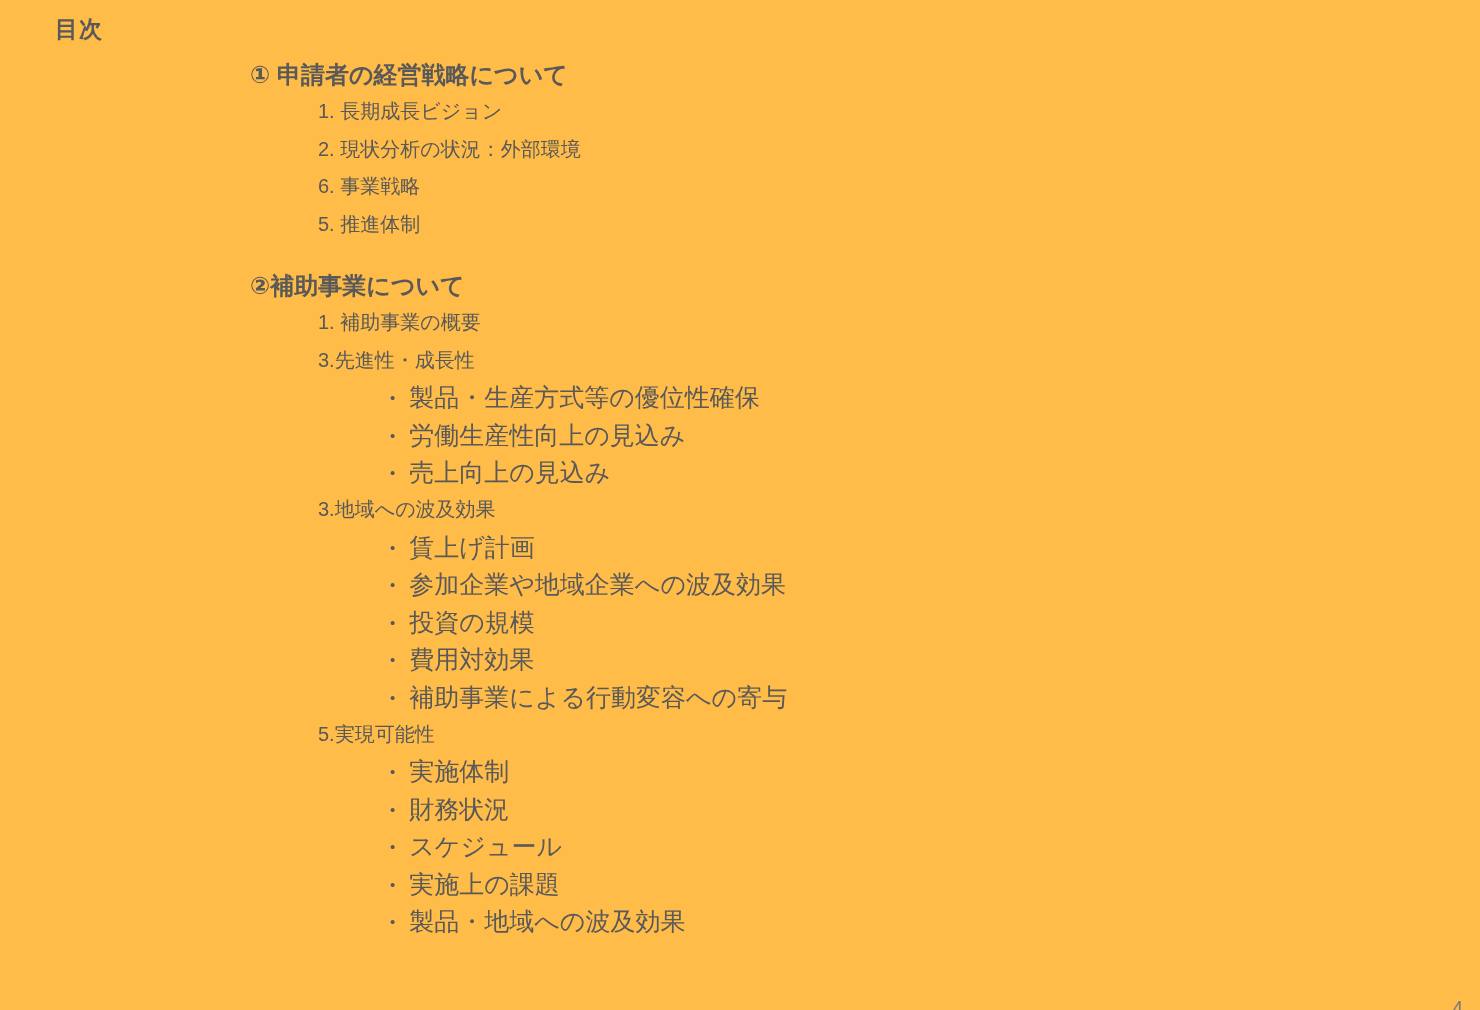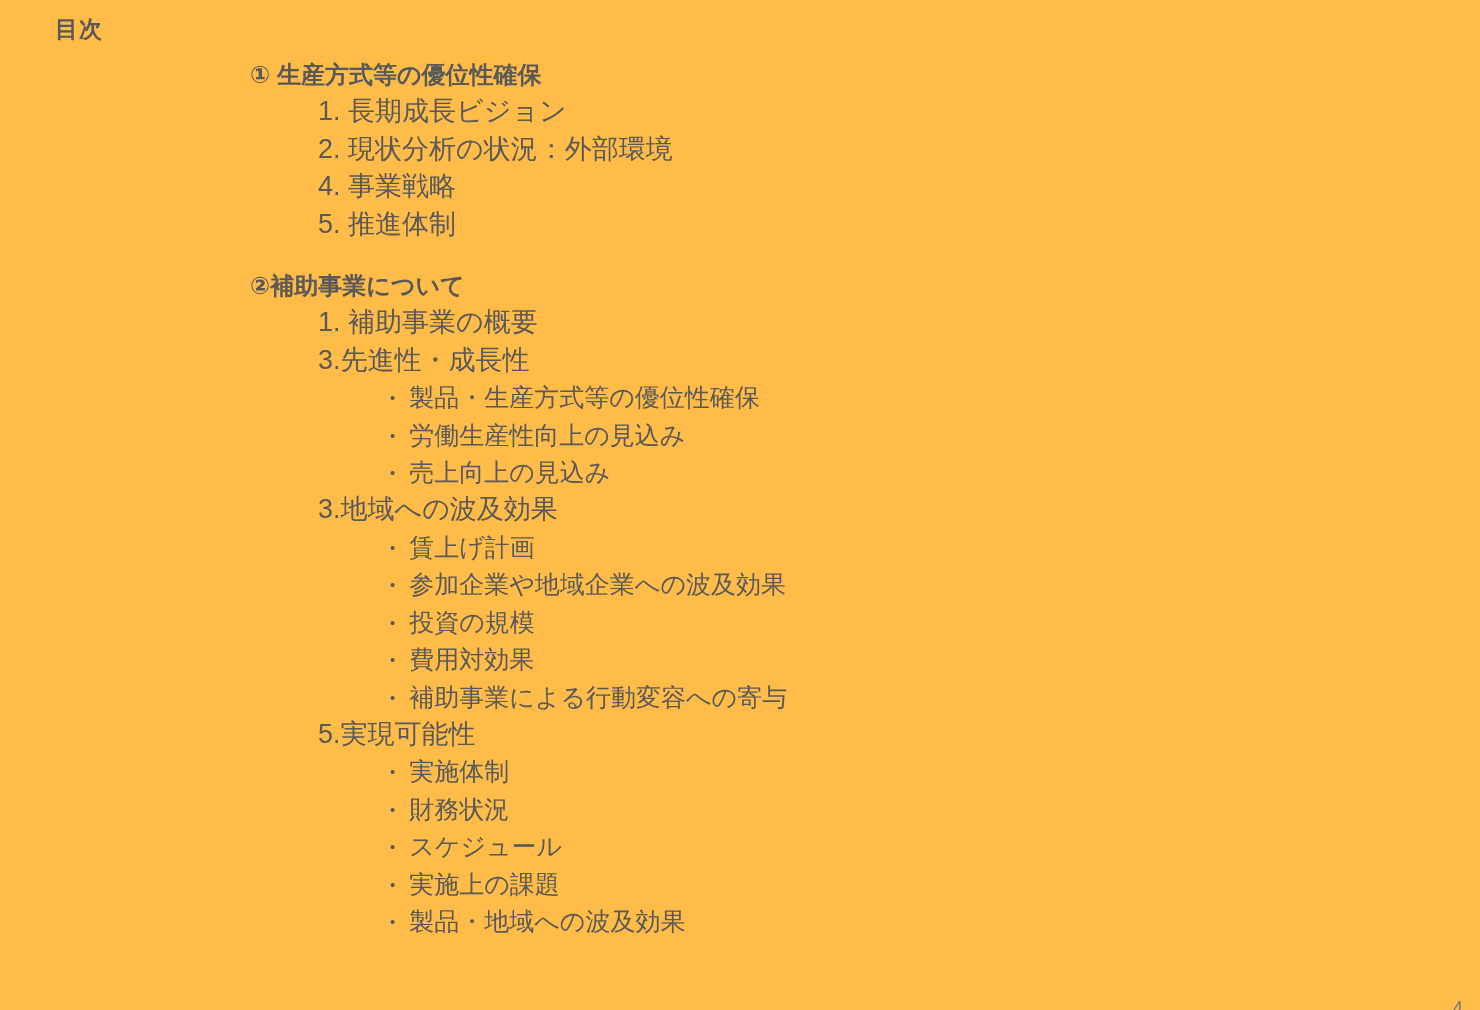--- a/index.html
+++ b/index.html
@@ -30,21 +30,21 @@
     top: 56px;
   }
   .section + .section { margin-top: 24px; }
   .section-heading {
     font-size: 24px;
     font-weight: bold;
     line-height: 37.4px;
     white-space: nowrap;
   }
   .toc-item {
-    font-size: 27px;
+    font-size: 20px;
     line-height: 37.4px;
     margin-left: 68px;
     white-space: nowrap;
   }
   .toc-bullet {
     font-size: 25px;
     line-height: 37.4px;
     margin-left: 140px;
     display: flex;
     align-items: center;
@@ -64,24 +64,24 @@
   }
 </style>
 </head>
 <body>
 
 <div class="slide">
   <div class="page-title">目次</div>
 
   <div class="toc">
       <div class="section">
-        <div class="section-heading">① 生産方式等の優位性確保</div>
+        <div class="section-heading">① 申請者の経営戦略について</div>
         <div class="toc-item">1. 長期成長ビジョン</div>
         <div class="toc-item">2. 現状分析の状況：外部環境</div>
-        <div class="toc-item">4. 事業戦略</div>
+        <div class="toc-item">6. 事業戦略</div>
         <div class="toc-item">5. 推進体制</div>
       </div>
       <div class="section">
         <div class="section-heading">②補助事業について</div>
         <div class="toc-item">1. 補助事業の概要</div>
         <div class="toc-item">3.先進性・成長性</div>
         <div class="toc-bullet">
           <span class="bullet-dot">•</span>
           <span>製品・生産方式等の優位性確保</span>
         </div>

